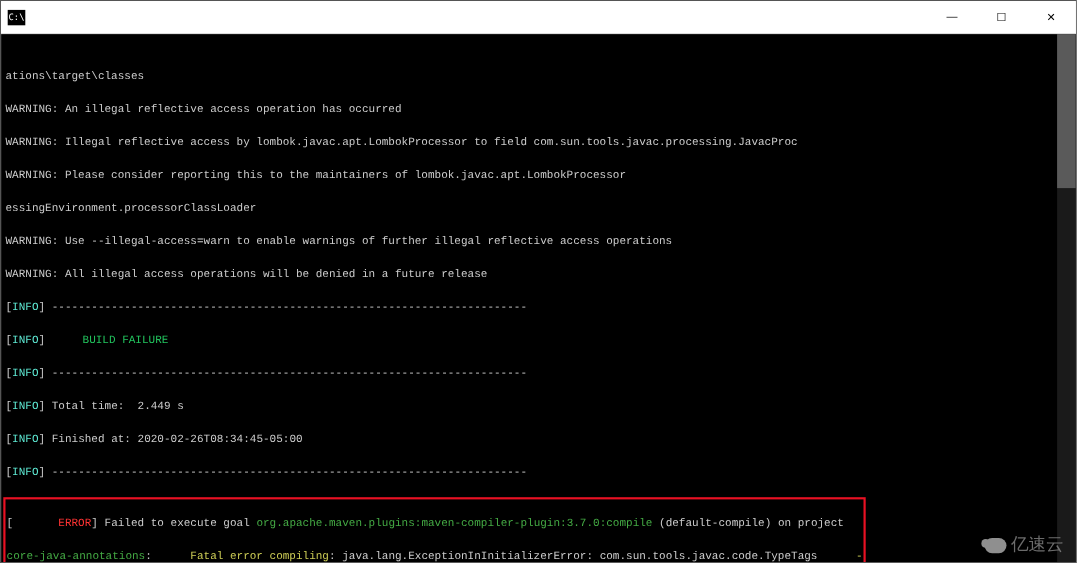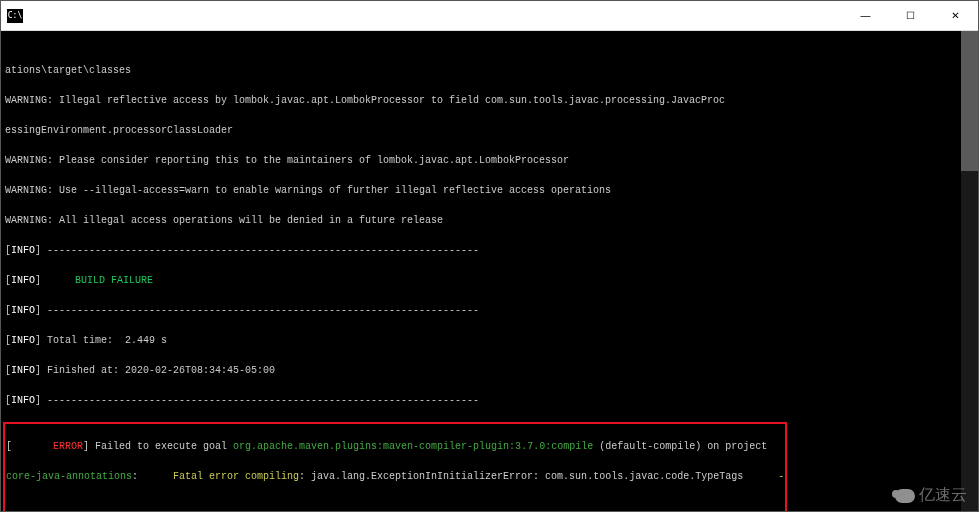--- a/index.html
+++ b/index.html
@@ -7,21 +7,21 @@
 .window { width: 979px; height: 512px; background: #fff; border: 1px solid #555; display: flex; flex-direction: column; }
 .titlebar { height: 30px; background: #fff; display: flex; align-items: center; border-bottom: 1px solid #ddd; }
 .app-icon { width: 16px; height: 14px; background: #000; color: #fff; font-size: 8px; margin: 0 6px; display:flex; align-items:center; justify-content:center; font-family: Consolas, monospace; }
 .title-text { flex: 1; font-size: 12px; color: #000; margin-top: 44px; }
 .win-controls { display: flex; }
 .win-btn { width: 45px; height: 29px; display:flex; align-items:center; justify-content:center; font-size: 10px; color:#000; cursor:pointer; }
 .terminal { flex:1; background:#000; color:#ccc; font-family: Consolas, "Courier New", monospace; font-size: 10px; line-height: 15px; padding: 2px 4px; position: relative; overflow:hidden; white-space: pre; }
 .scrollbar-track { position:absolute; right:0; top:0; bottom:0; width:17px; background:#1a1a1a; }
 .scrollbar-thumb { position:absolute; right:0; top:0; width:17px; height:140px; background:#5a5a5a; }
 .c-white { color:#ccc; }
-.c-info { color:#ffffff; }
+.c-info { color:#5eead4; }
 .c-error { color:#f33;margin-left:41px; }
 .c-build { color:#22c55e;margin-left:28px; }
 .c-green { color:#4a4; }
 .c-yellow { color:#cc5;margin-left:29px; }
 .highlight-box { border: 2px solid #e81123; padding: 0px 1px; display:inline-block; margin: -1px -2px; }
 .row { white-space: pre; }
 .watermark { position: fixed; bottom: 6px; right: 12px; color:#999; font-size: 16px; font-family: Liberation Mono, monospace; opacity:0.7; display:flex; align-items:center; gap:4px;}
 .wm-icon { width:20px; height:14px; background:#ccc; border-radius:7px; position:relative; }
 .wm-icon::before{content:"";position:absolute;width:8px;height:8px;background:#ccc;border-radius:50%;left:-3px;top:1px;}
 </style>
@@ -37,23 +37,24 @@
       <div class="win-btn">☐</div>
       <div class="win-btn close">✕</div>
     </div>
   </div>
 
   <div class="terminal">
     <div class="scrollbar-track">
       <div class="scrollbar-thumb"></div>
     </div>
 <div class="row c-white">ations\target\classes</div>
+<div class="row c-white">WARNING: An illegal reflective access operation has occurred</div>
 <div class="row c-white">WARNING: Illegal reflective access by lombok.javac.apt.LombokProcessor to field com.sun.tools.javac.processing.JavacProc</div>
+<div class="row c-white">WARNING: Please consider reporting this to the maintainers of lombok.javac.apt.LombokProcessor</div>
 <div class="row c-white">essingEnvironment.processorClassLoader</div>
-<div class="row c-white">WARNING: Please consider reporting this to the maintainers of lombok.javac.apt.LombokProcessor</div>
 <div class="row c-white">WARNING: Use --illegal-access=warn to enable warnings of further illegal reflective access operations</div>
 <div class="row c-white">WARNING: All illegal access operations will be denied in a future release</div>
 <div class="row">[<span class="c-info">INFO</span>] <span>------------------------------------------------------------------------</span></div>
 <div class="row">[<span class="c-info">INFO</span>] <span class="c-build">BUILD FAILURE</span></div>
 <div class="row">[<span class="c-info">INFO</span>] <span>------------------------------------------------------------------------</span></div>
 <div class="row">[<span class="c-info">INFO</span>] <span>Total time:  2.449 s</span></div>
 <div class="row">[<span class="c-info">INFO</span>] <span>Finished at: 2020-02-26T08:34:45-05:00</span></div>
 <div class="row">[<span class="c-info">INFO</span>] <span>------------------------------------------------------------------------</span></div>
 <div class="highlight-box">
 <div class="row">[<span class="c-error">ERROR</span>] <span>Failed to execute goal </span><span class="c-green">org.apache.maven.plugins:maven-compiler-plugin:3.7.0:compile</span><span> (default-compile) on project </span></div>

